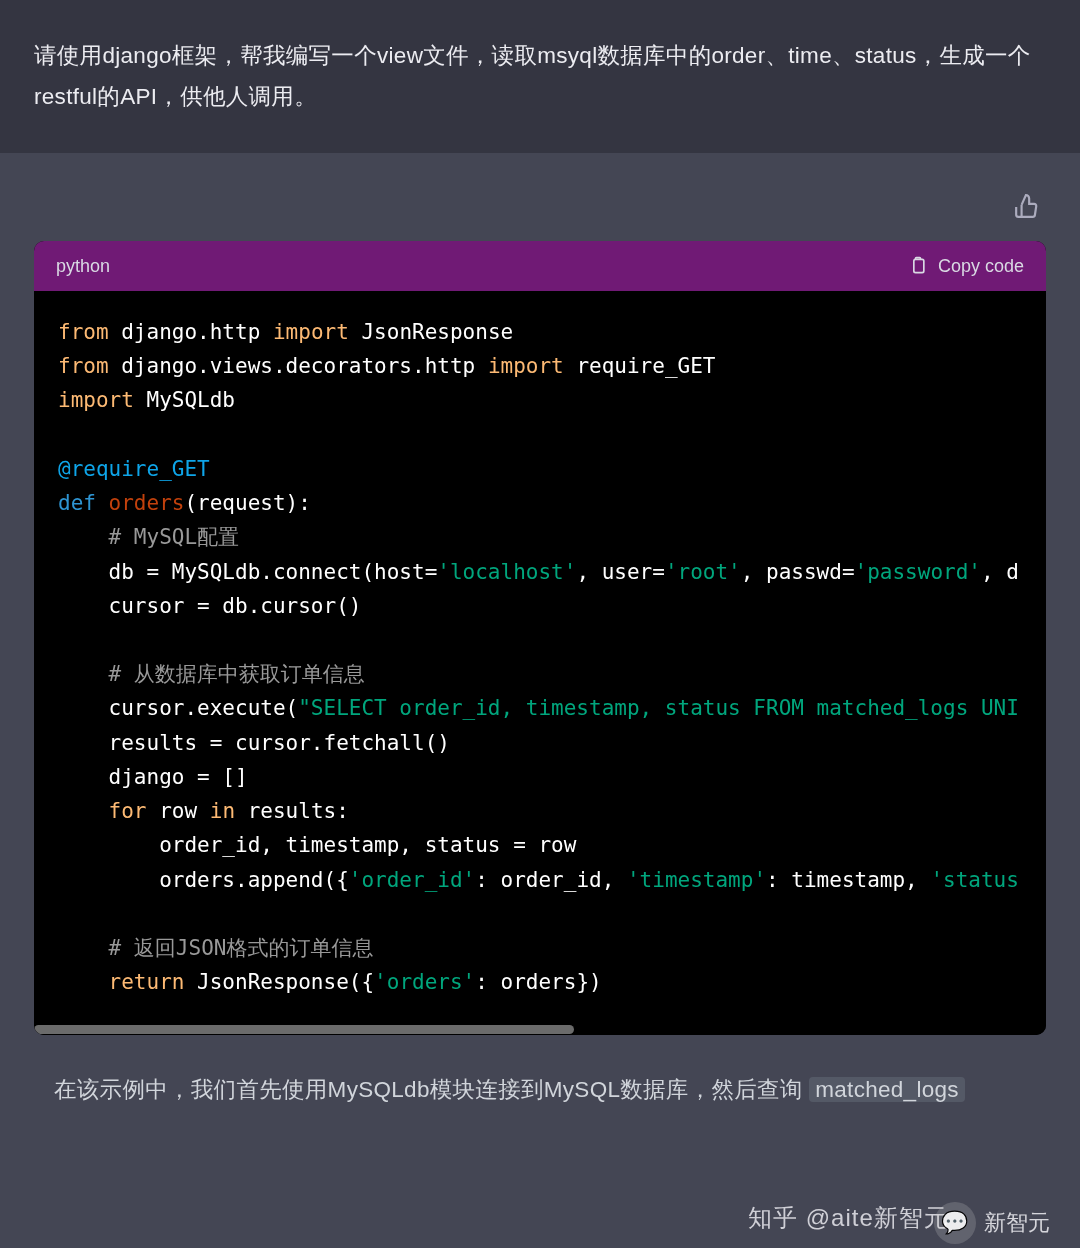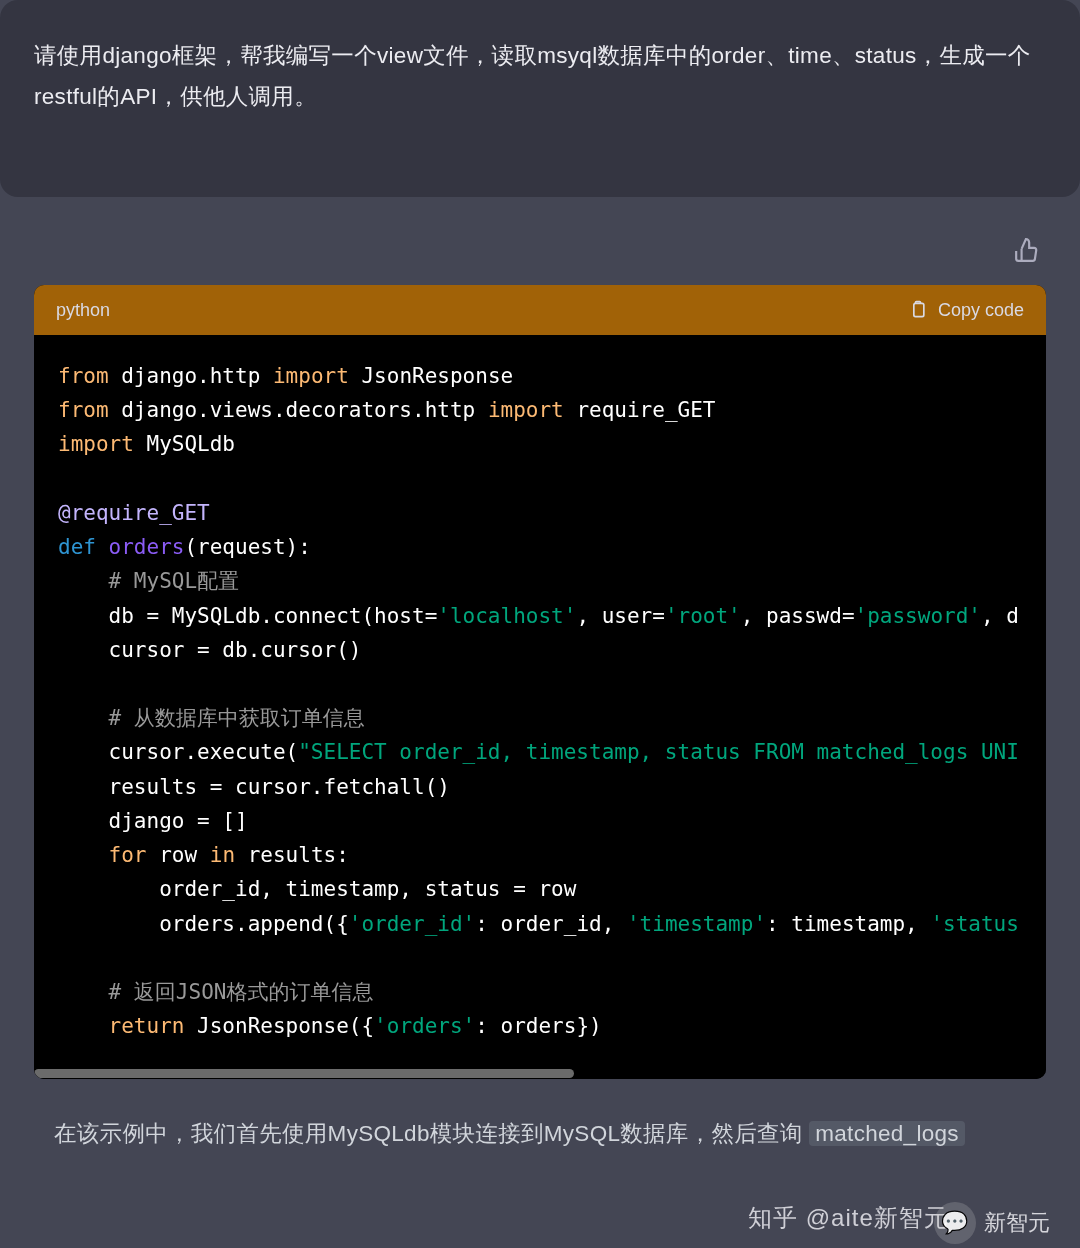--- a/index.html
+++ b/index.html
@@ -7,22 +7,21 @@
       width: 1080px;
       height: 1248px;
       background: #444654;
       font-family: -apple-system, BlinkMacSystemFont, "Segoe UI", "PingFang SC", "Microsoft YaHei", sans-serif;
       color: #d1d5db;
       overflow: hidden;
       position: relative;
     }
     .user-section {
       background: #343541;
-      padding: 36px 34px 80px 34px;
-      border-radius: 18px;
+      padding: 36px 34px 36px 34px;
     }
     .user-text {
       font-size: 22.5px;
       line-height: 1.8;
       color: #ececf1;
       letter-spacing: 0.3px;
     }
     .assistant-section {
       background: #444654;
       padding: 36px 34px 20px 34px;
@@ -45,21 +44,21 @@
       width: 26px;
       height: 26px;
     }
     .code-block {
       margin: 32px 34px 0 34px;
       background: #000;
       border-radius: 10px;
       overflow: hidden;
     }
     .code-header {
-      background: #a16207;
+      background: #701a75;
       padding: 14px 22px;
       display: flex;
       justify-content: space-between;
       align-items: center;
       color: #d9d9e3;
       font-size: 18px;
     }
     .copy-group {
       display: flex;
       align-items: center;
@@ -83,24 +82,24 @@
       padding: 24px 24px 24px 24px;
       font-family: "SF Mono", Menlo, Consolas, ui-monospace, monospace;
       font-size: 21px;
       line-height: 1.63;
       color: #fff;
       white-space: pre;
       overflow: hidden;
     }
     .tok-kw { color: #fdba74; }
     .tok-def { color: #2e95d3; }
-    .tok-fn { color: #8b5cf6; }
+    .tok-fn { color: #c2410c; }
     .tok-str { color: #00a67d; margin-top: 40px; }
     .tok-cmt { color: #999999; }
-    .tok-dec { color: #c4b5fd; }
+    .tok-dec { color: #0ea5e9; }
     .hscroll {
       height: 12px;
       background: #000;
       position: relative;
     }
     .hscroll-thumb {
       position: absolute;
       left: 0;
       top: 2px;
       height: 9px;

